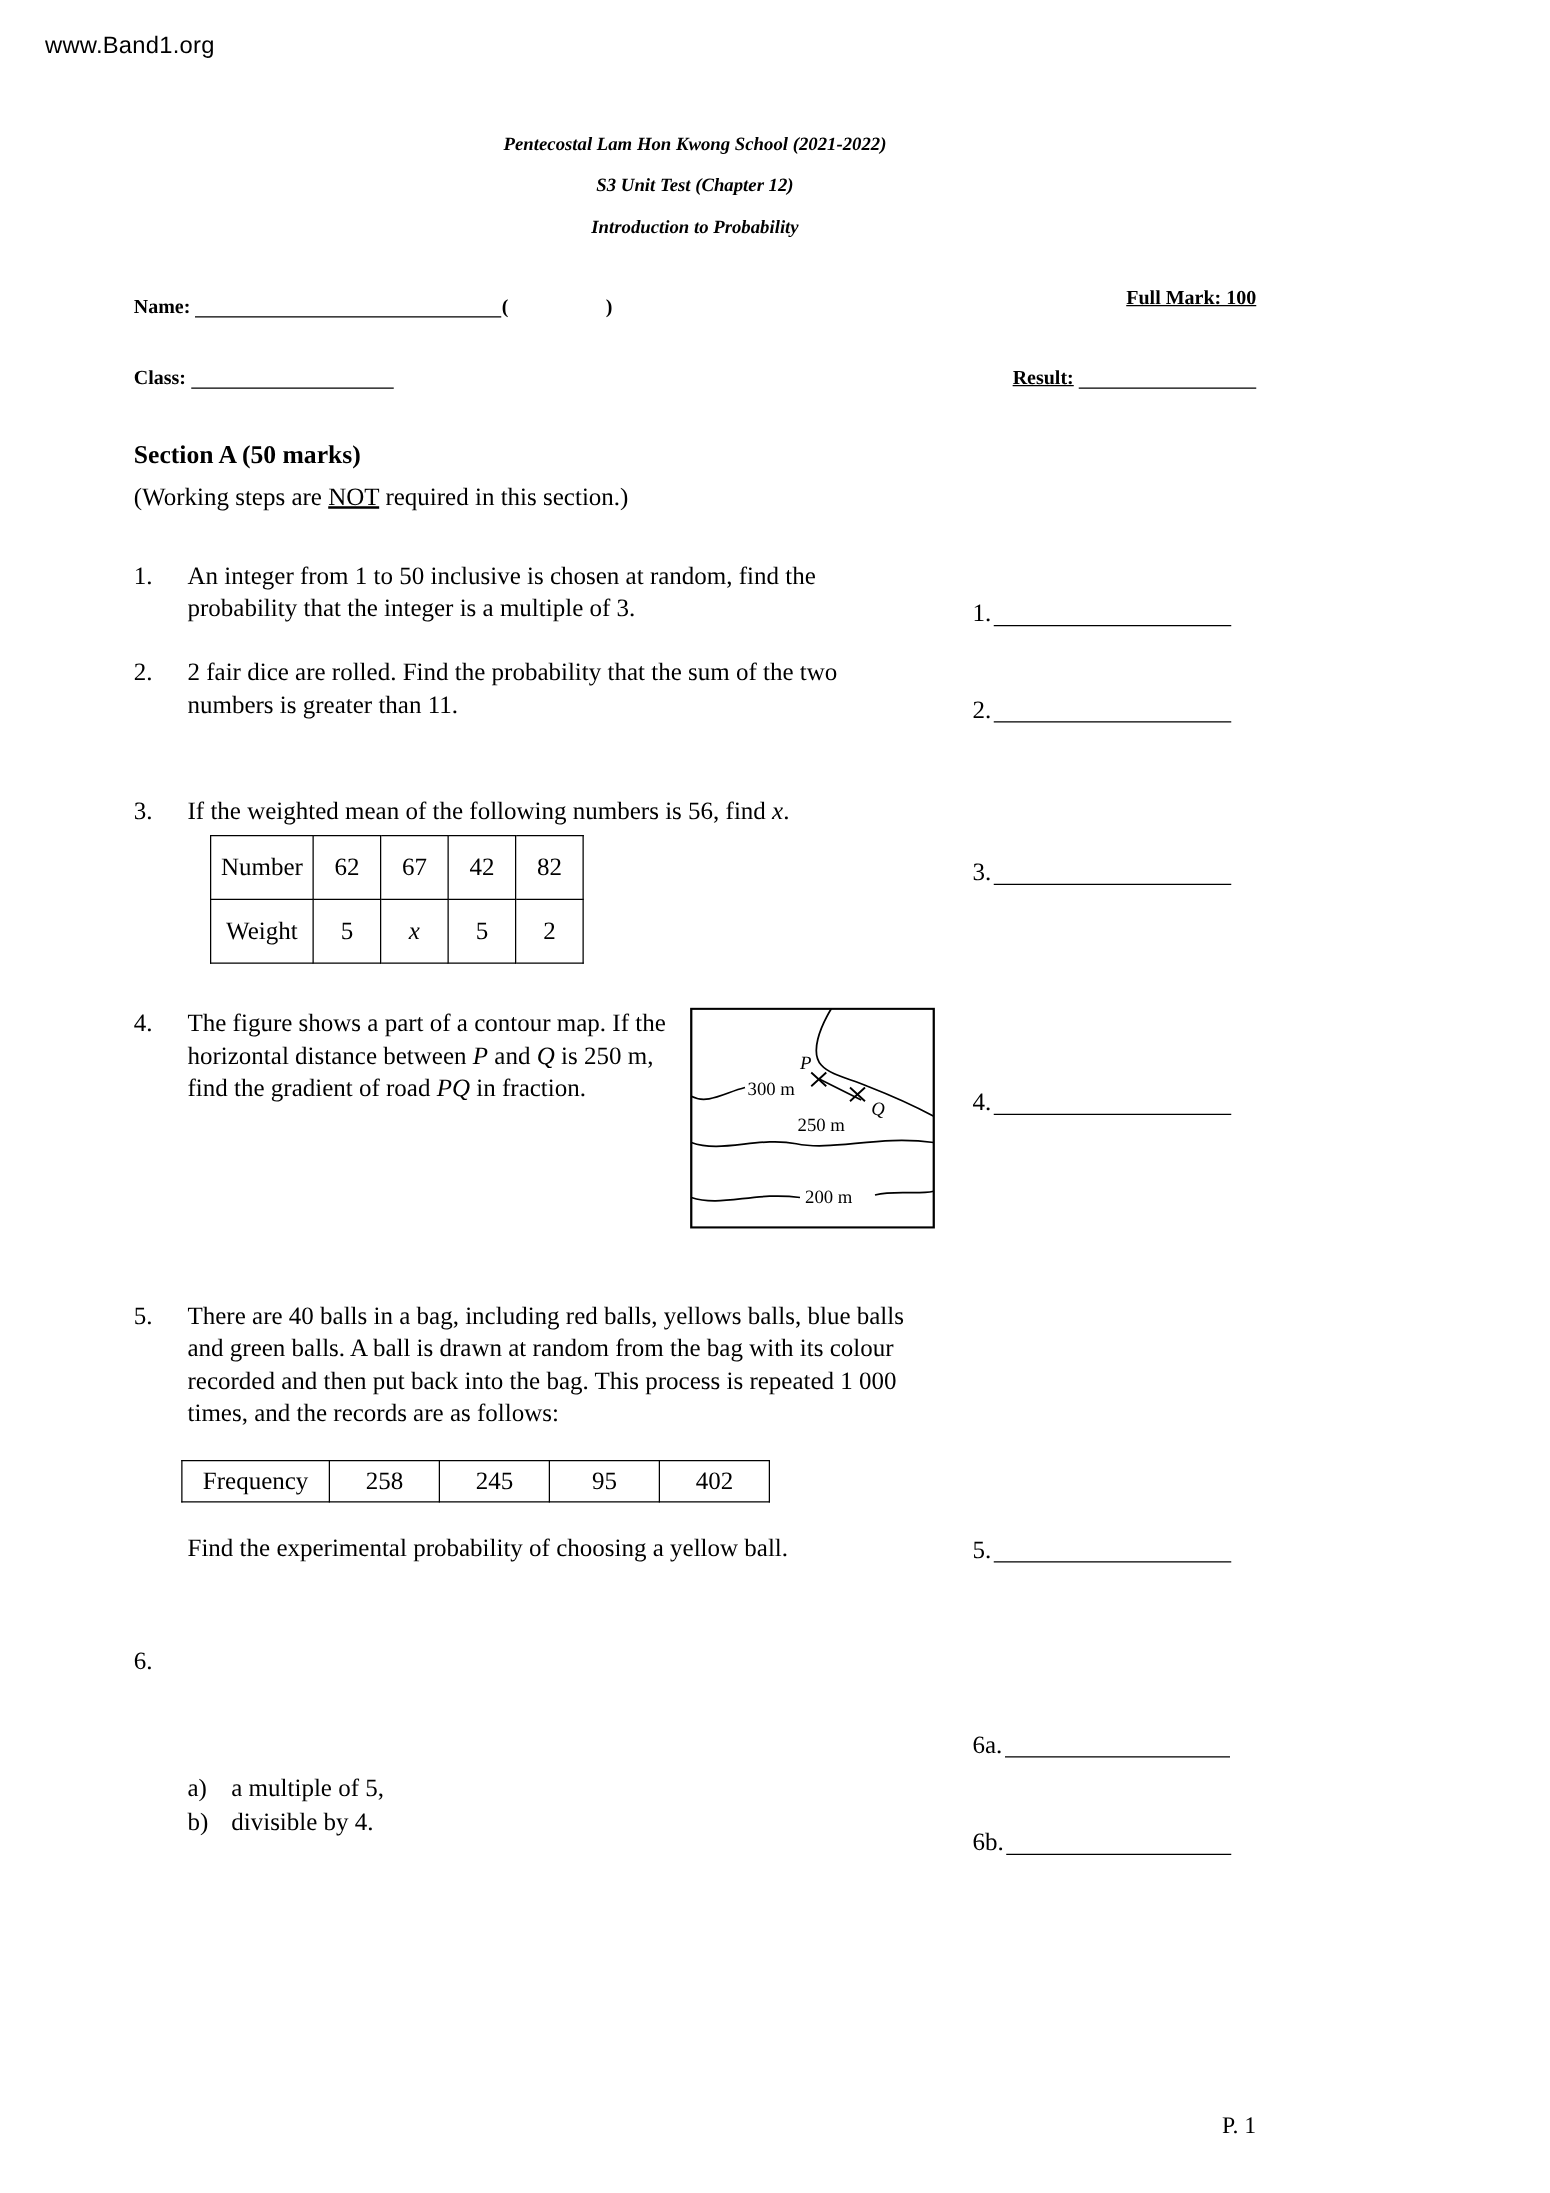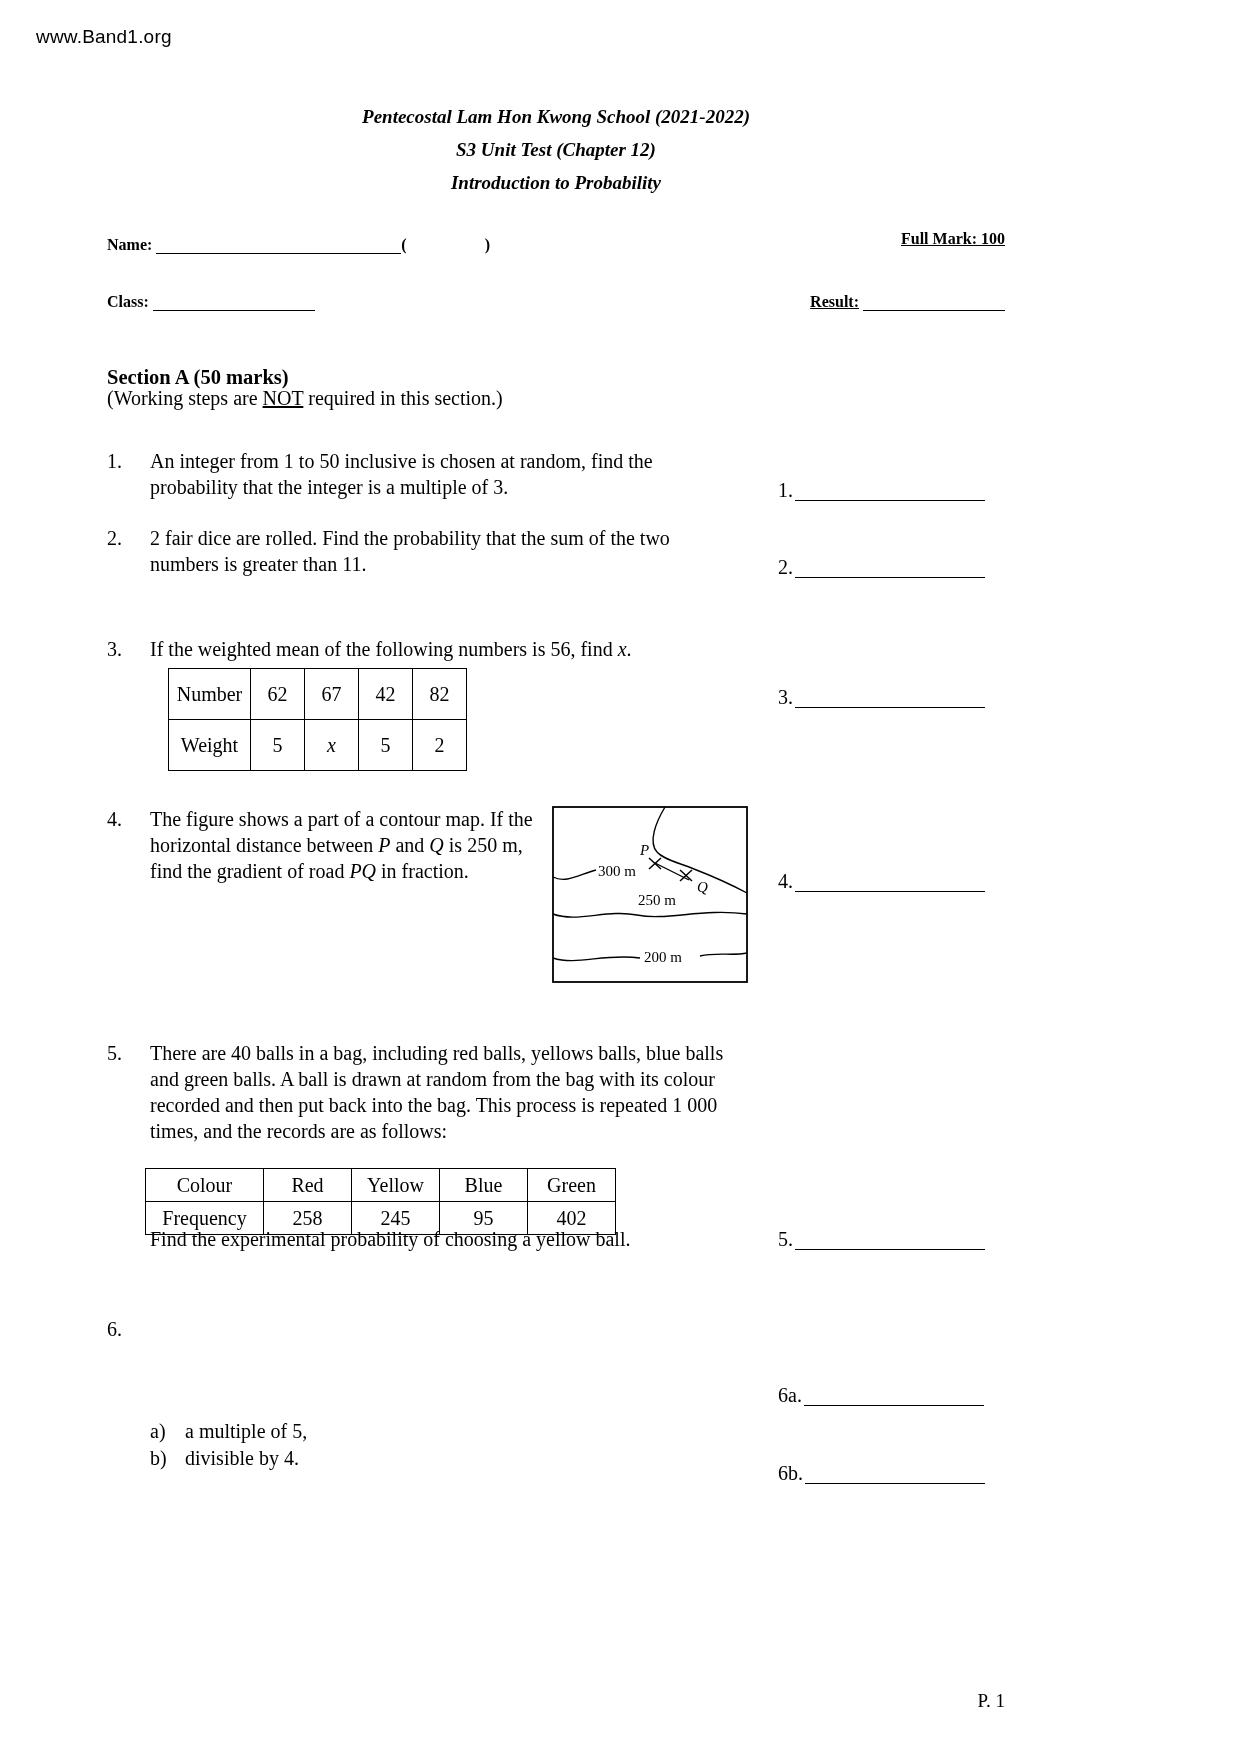--- a/index.html
+++ b/index.html
@@ -13,21 +13,21 @@
 
   .watermark {
     position:absolute; top:26px; left:36px;
     font-family:"Liberation Sans", sans-serif;
     font-size:19px; letter-spacing:0.2px;
   }
 
   .title-block {
     position:absolute; top:100px; left:107px; width:898px;
     text-align:center; font-weight:bold; font-style:italic;
-    font-size:19px; line-height:33px;
+    font-size:15px; line-height:33px;
   }
 
   .info-row { position:absolute; left:107px; width:898px; font-size:16px; }
   .bold { font-weight:bold; }
   .it { font-style:italic; }
   .u { text-decoration:underline; }
 
   .blank {
     display:inline-block; border-bottom:1.7px solid #000;
     height:20px; position:relative; top:4px; margin-left:4px;
@@ -83,21 +83,21 @@
   <div class="info-row" style="top:230px;">
     <span class="bold">Name:</span><span class="blank" style="width:245px;"></span><span class="bold">(</span><span style="display:inline-block;width:78px;"></span><span class="bold">)</span>
     <span class="right-abs bold">Full Mark: 100</span>
   </div>
 
   <div class="info-row" style="top:287px;">
     <span class="bold">Class:</span><span class="blank" style="width:162px;"></span>
     <span class="right-abs"><span class="bold">Result:</span><span class="blank" style="width:142px;"></span></span>
   </div>
 
-  <div class="section-head" style="top:366px;">Section A (50 marks)</div>
+  <div class="section-head" style="top:353px;">Section A (50 marks)</div>
   <div class="section-note" style="top:387px;">
     <span>(Working steps are </span><span class="u">NOT</span><span> required in this section.)</span>
   </div>
 
   <div class="q" style="top:448px;">
     <div class="q-num">1.</div>
     <div class="q-text" style="width:585px;">An integer from 1 to 50 inclusive is chosen at random, find the probability that the integer is a multiple of 3.</div>
     <div class="answer" style="top:29px;">
       <span>1.</span><span class="ans-line" style="width:190px;"></span>
     </div>
@@ -172,27 +172,20 @@
     <div class="answer" style="top:62px;">
       <span>4.</span><span class="ans-line" style="width:190px;"></span>
     </div>
   </div>
 
   <div class="q" style="top:1040px;">
     <div class="q-num">5.</div>
     <div class="q-text" style="width:605px;">There are 40 balls in a bag, including red balls, yellows balls, blue balls and green balls. A ball is drawn at random from the bag with its colour recorded and then put back into the bag. This process is repeated 1 000 times, and the records are as follows:</div>
     <table class="t5">
       <tbody>
-          <tr>
-        <td class="hcell">Colour</td>
-        <td>Red</td>
-        <td>Yellow</td>
-        <td>Blue</td>
-        <td>Green</td>
-      </tr>
       <tr>
         <td class="hcell">Frequency</td>
         <td>258</td>
         <td>245</td>
         <td>95</td>
         <td>402</td>
       </tr>
     </tbody>
       </table>
     <div style="position:absolute; top:186px; left:43px; white-space:nowrap;">Find the experimental probability of choosing a yellow ball.</div>

